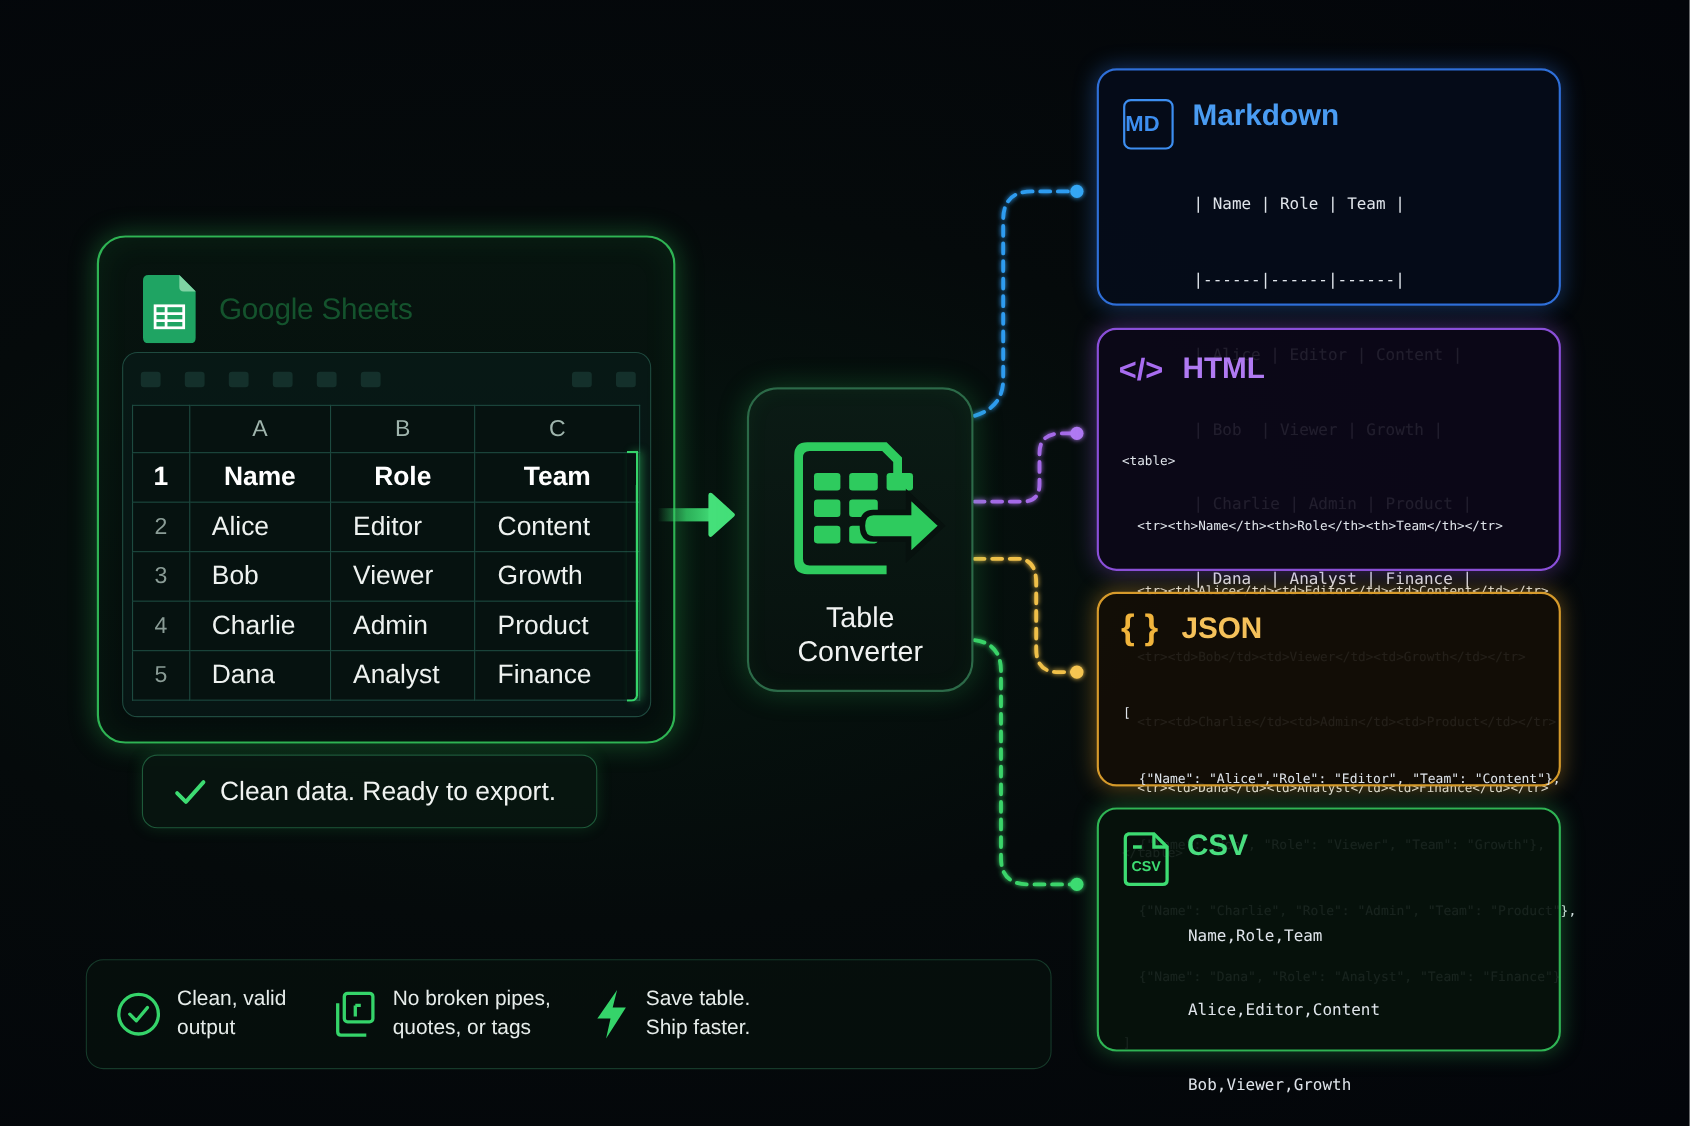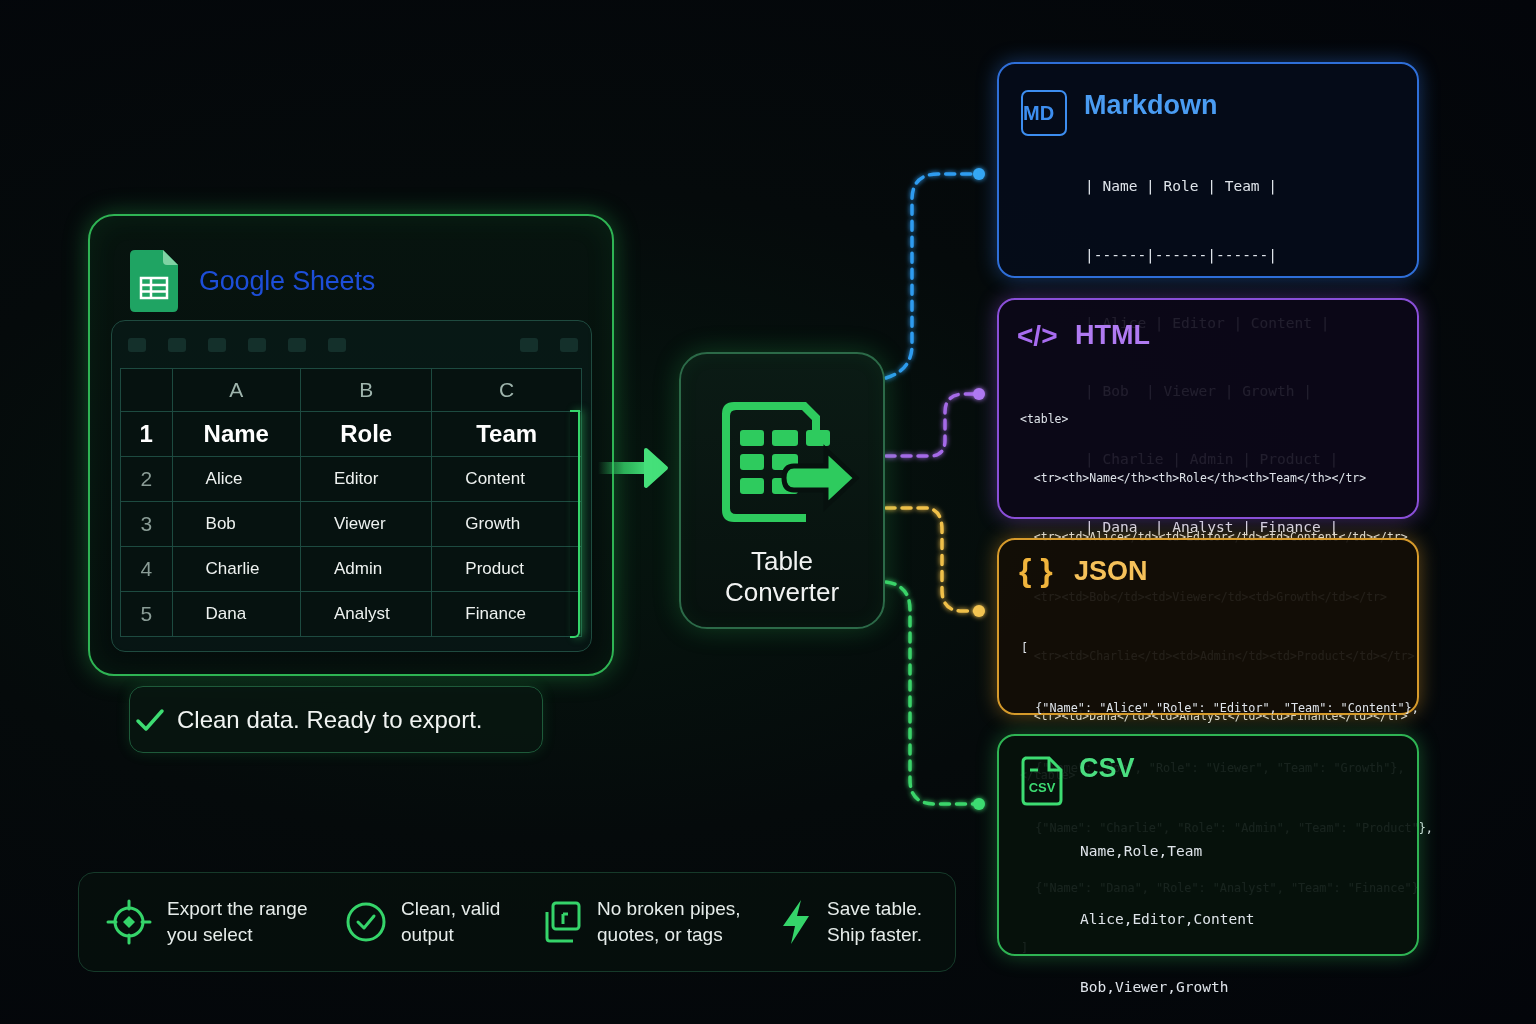--- a/index.html
+++ b/index.html
@@ -15,21 +15,21 @@
   
   #sheets-card {
     left: 88px; top: 214px; width: 526px; height: 462px;
     border: 2px solid #2fb454;
     border-radius: 26px;
     background: linear-gradient(180deg, #07140f 0%, #050d0c 100%);
     box-shadow: 0 0 24px rgba(46,200,90,0.35), inset 0 0 30px rgba(46,200,90,0.08);
   }
   #sheets-logo { left: 130px; top: 250px; width: 48px; height: 62px; }
   #sheets-title {
-    left: 199px; top: 266px; font-size: 27px; font-weight: 500; color: #1d4ed8;
+    left: 199px; top: 266px; font-size: 27px; font-weight: 500; color: #14532d;
     letter-spacing: -0.2px;
   }
   #sheet-frame {
     left: 111px; top: 320px; width: 481px; height: 332px;
     border: 1.5px solid #1f4a3f; border-radius: 14px;
     background: rgba(10,30,28,0.55);
   }
   #toolbar { left: 128px; top: 334px; width: 450px; height: 22px; display: flex; align-items: center; gap: 22px; }
   .tb-ic { width: 18px; height: 14px; background: #16332e; border-radius: 3px; opacity: 0.9; }
   #toolbar .spacer { flex: 1; }
@@ -40,34 +40,34 @@
     background: #061210;
   }
   #grid td, #grid th {
     border: 1.5px solid #1d4a40;
     height: 45px;
   }
   #grid th { font-weight: 400; color: #9fb5ad; font-size: 21px; height: 43px; }
   #grid .rownum { width: 51px; text-align: center; color: #8a9c96; font-size: 21px; }
   #grid .cA { width: 127px; } #grid .cB { width: 130px; } #grid .cC { width: 148px; }
   #grid .hdr td { font-weight: 700; font-size: 24px; color: #ffffff; text-align: center; }
-  #grid .val { font-size: 17px; color: #eef2f0; padding-left: 33px; }
+  #grid .val { font-size: 24px; color: #eef2f0; padding-left: 20px; }
   #sel-bracket {
     left: 570px; top: 410px; width: 10px; height: 228px;
     border-right: 2.5px solid #35d46a; border-top: 2.5px solid #35d46a;
     border-bottom: 2.5px solid #35d46a; border-radius: 0 0 6px 0;
     box-shadow: 4px 0 8px rgba(53,212,106,0.4);
   }
 
   
   #status-pill {
     left: 129px; top: 686px; width: 414px; height: 67px;
     border: 1.5px solid #1e5a3a; border-radius: 14px;
     background: rgba(8,22,17,0.85);
-    display: flex; align-items: center; padding-left: 5px; gap: 12px;
+    display: flex; align-items: center; padding-left: 28px; gap: 12px;
     box-shadow: 0 0 14px rgba(46,200,90,0.15);
   }
   #status-pill .txt { font-size: 24px; color: #f0f3f1; }
 
   
   #flow-arrow { left: 598px; top: 446px; width: 72px; height: 44px; }
 
   
   #converter {
     left: 679px; top: 352px; width: 206px; height: 277px;
@@ -300,36 +300,20 @@
   <div class="code" style="left:81px;top:59px;font-size:14.5px;line-height:22.6px;">
     <div>Name,Role,Team</div>
     <div>Alice,Editor,Content</div>
     <div>Bob,Viewer,Growth</div>
     
     
   </div>
 </div>
 
 <div id="features" class="abs">
-  <div class="feat" style="width:240px;">
-    <svg width="48" height="48" viewBox="0 0 48 48">
-      <g fill="none" stroke="#35d46a" stroke-width="3" stroke-linecap="round">
-        <circle cx="24" cy="24" r="14"></circle>
-        <line x1="24" y1="3" x2="24" y2="11"></line>
-          <line x1="24" y1="37" x2="24" y2="45"></line>
-        <line x1="3" y1="24" x2="11" y2="24"></line>
-          <line x1="37" y1="24" x2="45" y2="24"></line>
-      </g>
-      <path d="M24 18 L30 24 L24 30 L18 24Z" fill="#35d46a"></path>
-    </svg>
-    <div class="ft">
-      <div>Export the range</div>
-      <div>you select</div>
-    </div>
-  </div>
   <div class="feat" style="width:198px;">
     <svg width="42" height="42" viewBox="0 0 42 42">
       <circle cx="21" cy="21" r="18" fill="none" stroke="#35d46a" stroke-width="3"></circle>
       <path d="M13 21 L19 27 L29 15" fill="none" stroke="#35d46a" stroke-width="3" stroke-linecap="round" stroke-linejoin="round"></path>
     </svg>
     <div class="ft">
       <div>Clean, valid</div>
       <div>output</div>
     </div>
   </div>

